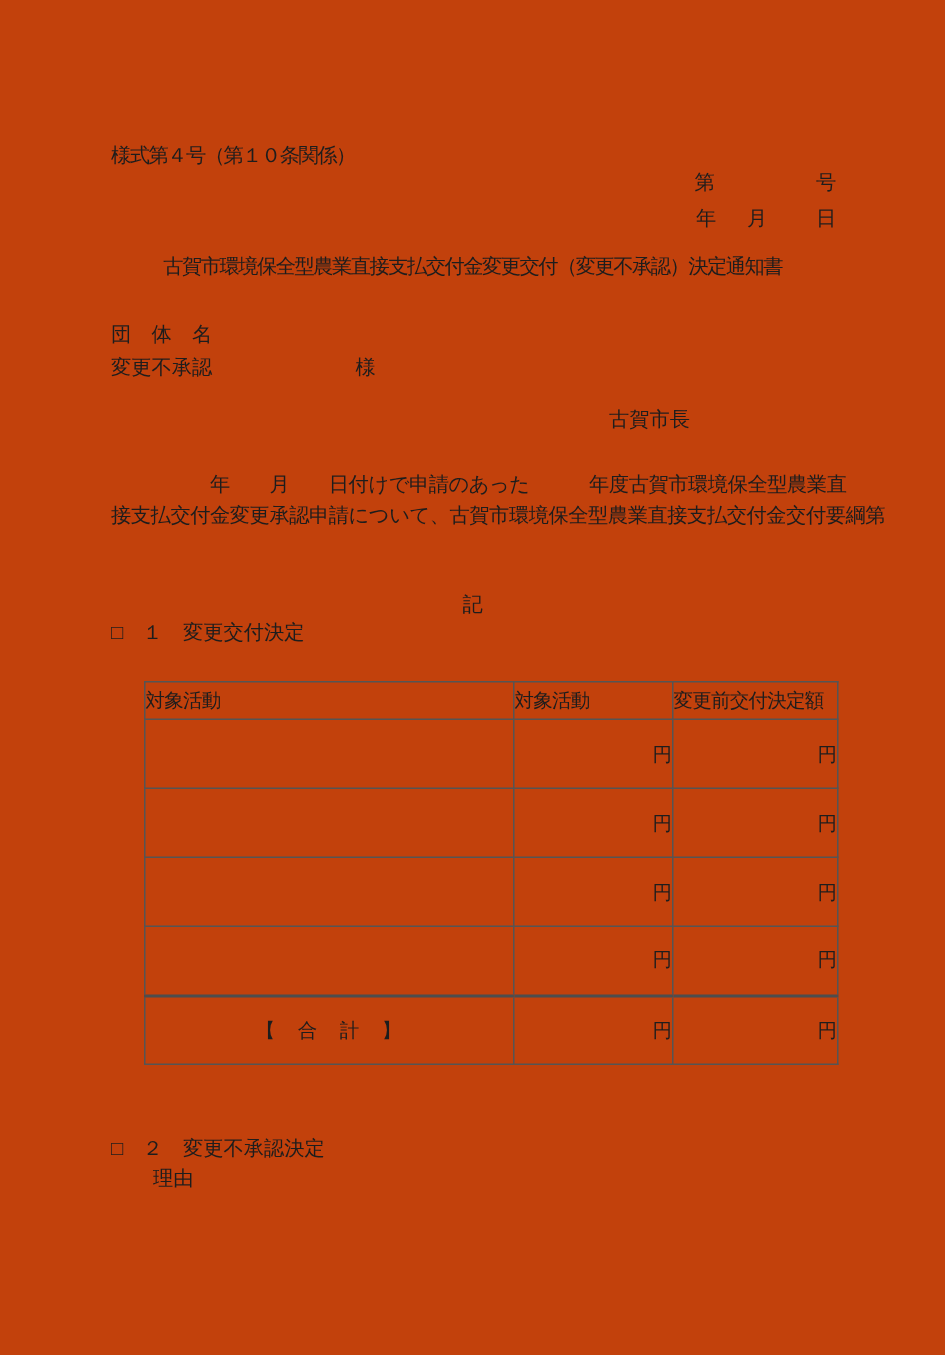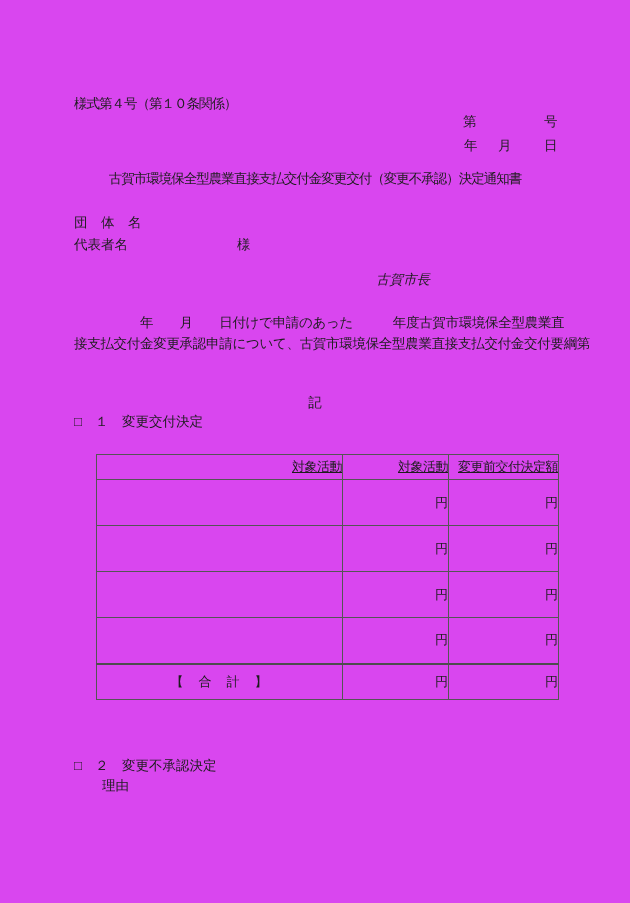--- a/index.html
+++ b/index.html
@@ -5,21 +5,21 @@
   * { margin:0; padding:0; box-sizing:border-box; }
   html,body { background:#ffffff; }
   body {
     font-family: "Liberation Serif", "DejaVu Serif", serif;
     color:#1d1d1d;
   }
   .page {
     position:relative;
     width:630px;
     height:903px;
-    background:#d946ef;
+    background:#c2410c;
     overflow:hidden;
     font-size:13.5px;
   }
   .abs {
     position:absolute;
     white-space:pre;
     line-height:1.15;
   }
   .tight { letter-spacing:-1px; }
   .body-line { letter-spacing:-0.3px; }
@@ -38,22 +38,22 @@
     border:1.5px solid #4d4d4d;
   }
   .doc-table th, .doc-table td {
     border:1px solid #555555;
     font-weight:normal;
     padding:0;
     overflow:hidden;
   }
   .doc-table thead tr { height:25px; }
   .doc-table .r-data { height:46px; }
-  .doc-table .r-total { height:36px; }
-  .doc-table th { text-align:right; letter-spacing:-0.5px;text-decoration:underline; }
+  .doc-table .r-total { height:46px; }
+  .doc-table th { text-align:left; letter-spacing:-0.5px; }
   .cell-money { text-align:right; padding-right:6px; vertical-align:middle; }
   .cell-activity { vertical-align:middle; }
   .cell-total-label { text-align:center; vertical-align:middle; letter-spacing:1px; }
   .r-total td { border-top:2.5px solid #4d4d4d; }
 </style>
 </head>
 <body>
 
 <div class="page">
 
@@ -62,24 +62,24 @@
   <span class="abs" style="left:463px; top:114px;">第</span>
   <span class="abs" style="left:544px; top:114px;">号</span>
 
   <span class="abs" style="left:464px; top:138px;">年</span>
   <span class="abs" style="left:498px; top:138px;">月</span>
   <span class="abs" style="left:544px; top:138px;">日</span>
 
   <div class="abs centered tight" style="top:172px;font-family:Liberation Mono, monospace;">古賀市環境保全型農業直接支払交付金変更交付（変更不承認）決定通知書</div>
 
   <div class="abs" style="left:74px; top:215px;">団　体　名</div>
-  <div class="abs" style="left:74px; top:237px;">代表者名</div>
+  <div class="abs" style="left:74px; top:237px;">変更不承認</div>
   <div class="abs" style="left:237px; top:237px;">様</div>
 
-  <div class="abs" style="left:376px; top:272px;font-style:italic;">古賀市長</div>
+  <div class="abs" style="left:406px; top:272px;">古賀市長</div>
 
   <div class="abs body-line" style="left:74px; top:336px;">接支払交付金変更承認申請について、古賀市環境保全型農業直接支払交付金交付要綱第</div>
   <div class="abs body-line" style="left:74px; top:315px;">　　　　　年　　月　　日付けで申請のあった　　　年度古賀市環境保全型農業直</div>
 
   <div class="abs centered" style="top:395px;">記</div>
 
   <span class="abs" style="left:74px; top:414px;">□</span>
   <span class="abs" style="left:95px; top:414px;">１</span>
   <span class="abs" style="left:122px; top:414px;">変更交付決定</span>
 

